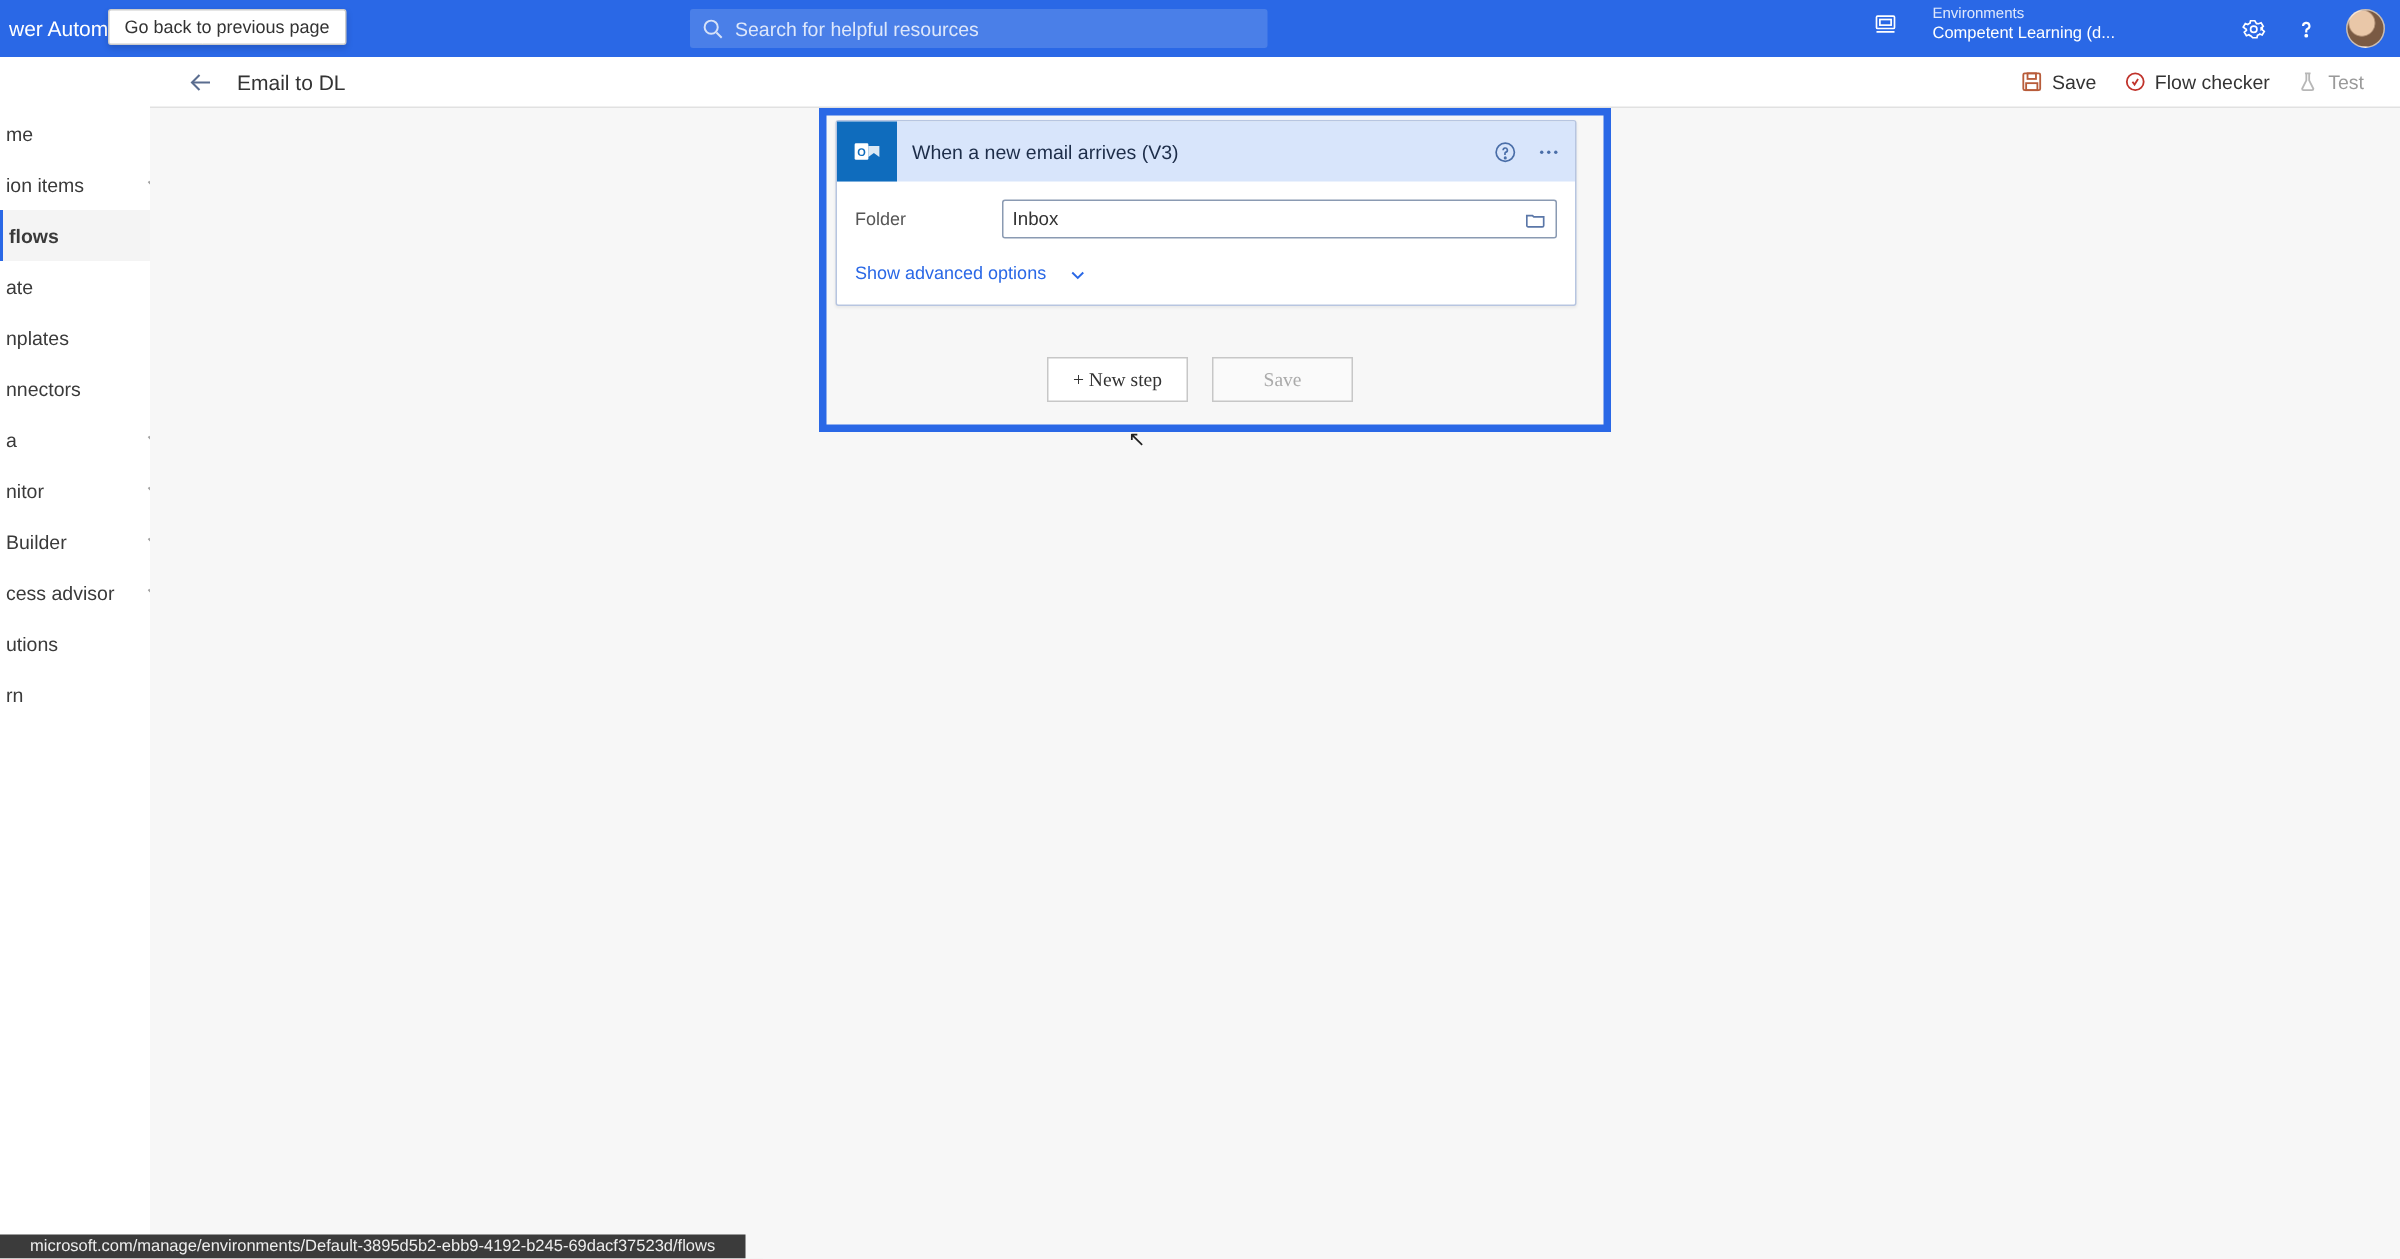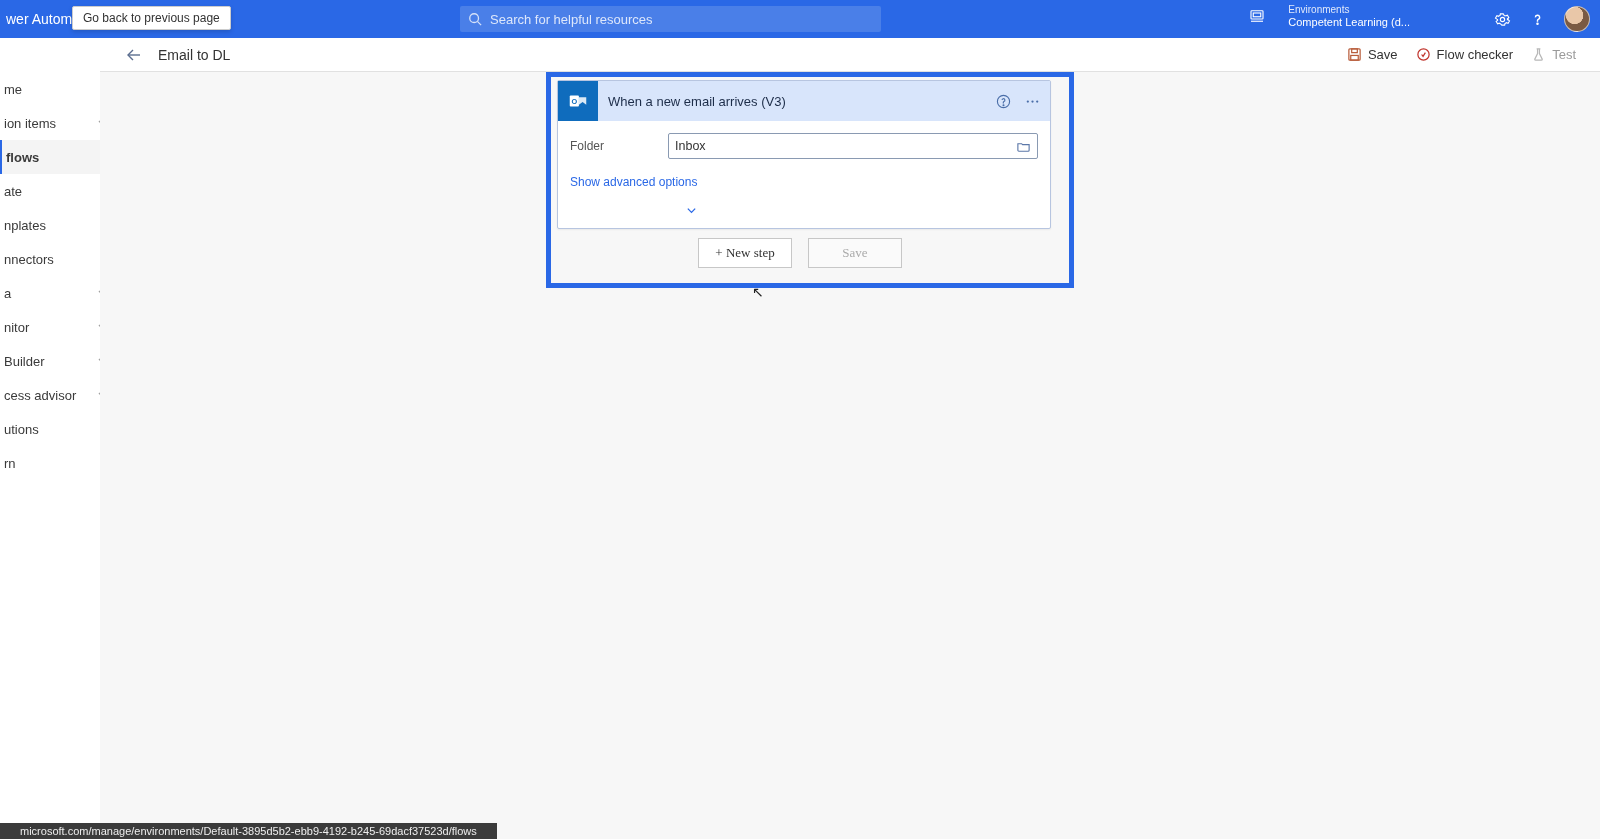--- a/index.html
+++ b/index.html
@@ -11,21 +11,21 @@
   .tooltip {
     position: absolute; top: 6px; left: 72px; background: #fff; color: #333;
     font-size: 12px; padding: 4px 10px; border: 1px solid #ccc; border-radius: 2px;
     box-shadow: 0 2px 4px rgba(0,0,0,0.15); z-index: 50;
   }
   .tooltip::after {
     content: ""; position: absolute; bottom: -6px; left: 56px;
     border: 6px solid transparent; border-top-color: #fff;
   }
   .searchwrap {
-    position: absolute; left: 460px; top: 6px; width: 421px; height: 26px;
+    position: absolute; left: 460px; top: 6px; width: 385px; height: 26px;
     background: #4a7fe8; border-radius: 2px; display: flex; align-items: center;
     padding: 0 8px; color: #e6edfa;
   }
   .searchwrap svg { width: 14px; height: 14px; margin-right: 8px; opacity: .9; }
   .searchinput {
     flex: 1; background: transparent; border: none; outline: none; color: #e6edfa;
     font-size: 13px;
   }
   .searchinput::placeholder { color: #dde7fb; }
   .env { position: absolute; right: 190px; top: 3px; display: flex; align-items: center; gap: 22px; }
@@ -92,21 +92,21 @@
   .row { display: flex; align-items: center; gap: 14px; }
   .row label { width: 84px; font-size: 12px; color: #555; }
   .inputwrap {
     flex: 1; display: flex; align-items: center; border: 1px solid #8a9ab2;
     border-radius: 2px; height: 26px; padding: 0 6px; background: #fff;
   }
   .inputwrap input {
     flex: 1; border: none; outline: none; font-size: 12.5px; color: #333; background: transparent;
   }
   .inputwrap svg { width: 15px; height: 15px; color: #5b77a8; cursor: pointer; }
-  .advanced { margin-top: 16px; font-size: 12px; color: #2a68e6; cursor: pointer; display: inline-flex; align-items: flex-end; gap: 16px; flex-direction: column; }
+  .advanced { margin-top: 16px; font-size: 12px; color: #2a68e6; cursor: pointer; display: inline-flex; align-items: flex-end; gap: 16px; }
   .advanced svg { width: 11px; height: 11px; }
 
   .actions {
     position: absolute; left: 598px; top: 166px; display: flex; gap: 16px;
   }
   .btn {
     height: 30px; min-width: 94px; padding: 0 14px; display: inline-flex;
     align-items: center; justify-content: center; font-size: 13px;
     border: 1px solid #c7c7c7; background: #fff; color: #333; cursor: pointer; font-family: Liberation Serif, serif;
   }

